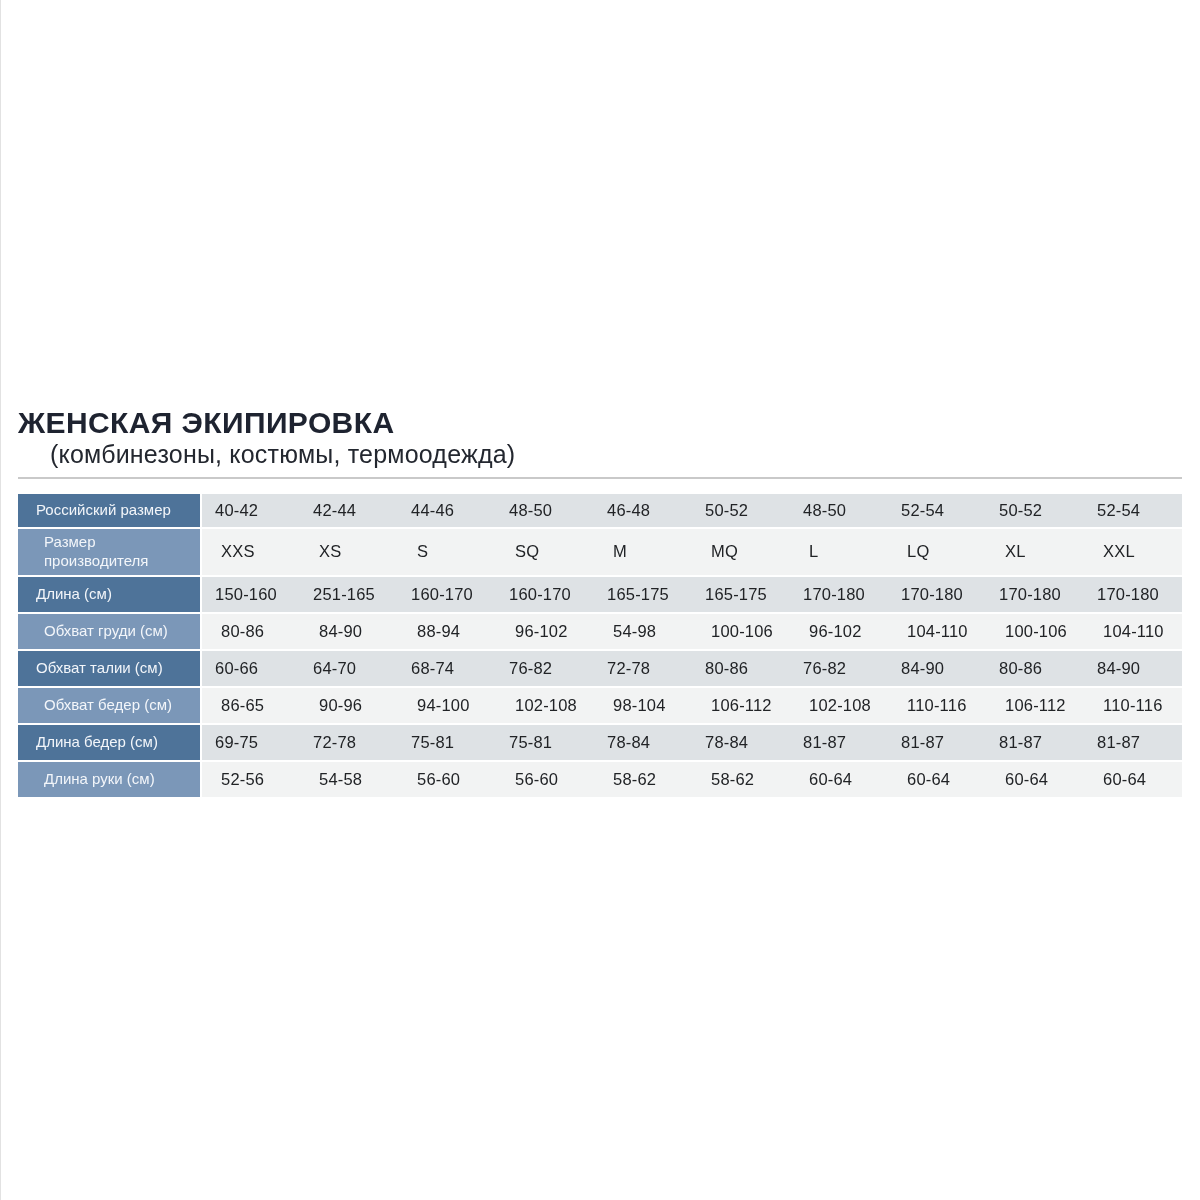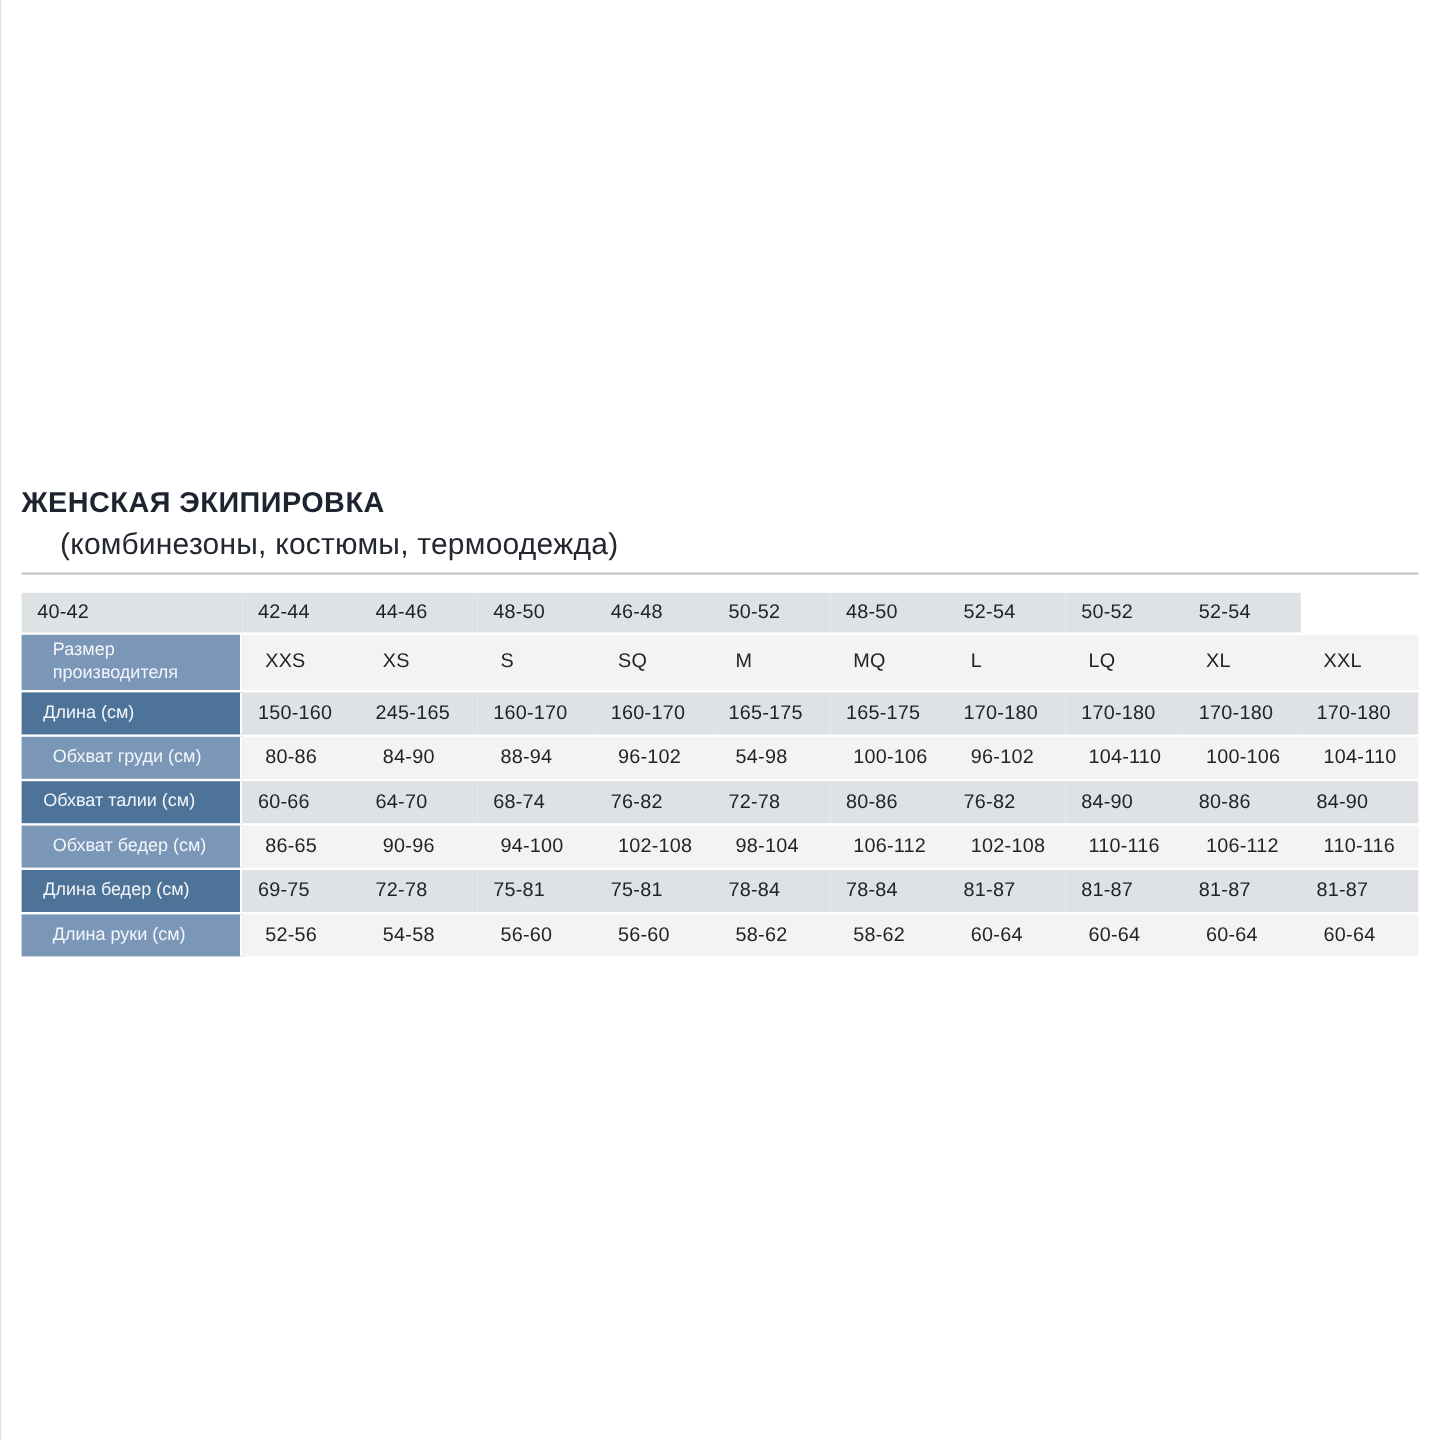--- a/index.html
+++ b/index.html
@@ -23,21 +23,21 @@
   .content {
     position: absolute;
     left: 18px;
     top: 0;
     width: 1164px;
   }
   .page-title {
     position: absolute;
     left: 0;
     top: 406px;
-    font-size: 24px;
+    font-size: 30px;
     font-weight: 800;
     letter-spacing: 0.4px;
     color: var(--title-text, #1e2330);
     white-space: nowrap;
   }
   .page-subtitle {
     position: absolute;
     left: 0;
     top: 440px;
     font-size: 25px;
@@ -96,20 +96,21 @@
 <body>
 
 <div class="edge-line"></div>
 
 <div class="content">
   <div class="page-title">ЖЕНСКАЯ ЭКИПИРОВКА</div>
   <div class="page-subtitle">(комбинезоны, костюмы, термоодежда)</div>
   <div class="divider"></div>
   <div class="size-table">
       <div class="trow odd">
+        <div class="tlabel">Российский размер</div>
         <div class="tcell">40-42</div>
         <div class="tcell">42-44</div>
         <div class="tcell">44-46</div>
         <div class="tcell">48-50</div>
         <div class="tcell">46-48</div>
         <div class="tcell">50-52</div>
         <div class="tcell">48-50</div>
         <div class="tcell">52-54</div>
         <div class="tcell">50-52</div>
         <div class="tcell">52-54</div>
@@ -123,21 +124,21 @@
         <div class="tcell">M</div>
         <div class="tcell">MQ</div>
         <div class="tcell">L</div>
         <div class="tcell">LQ</div>
         <div class="tcell">XL</div>
         <div class="tcell">XXL</div>
       </div>
       <div class="trow odd">
         <div class="tlabel">Длина (см)</div>
         <div class="tcell">150-160</div>
-        <div class="tcell">245-165</div>
+        <div class="tcell">251-165</div>
         <div class="tcell">160-170</div>
         <div class="tcell">160-170</div>
         <div class="tcell">165-175</div>
         <div class="tcell">165-175</div>
         <div class="tcell">170-180</div>
         <div class="tcell">170-180</div>
         <div class="tcell">170-180</div>
         <div class="tcell">170-180</div>
       </div>
       <div class="trow even">

